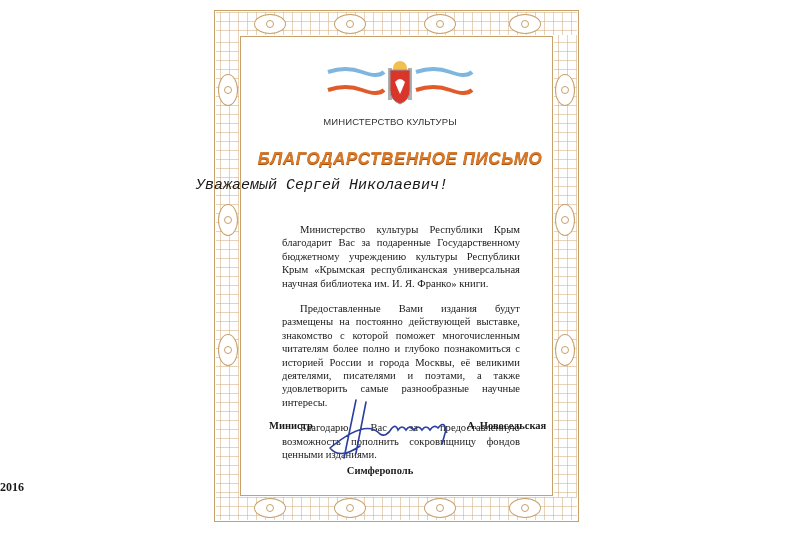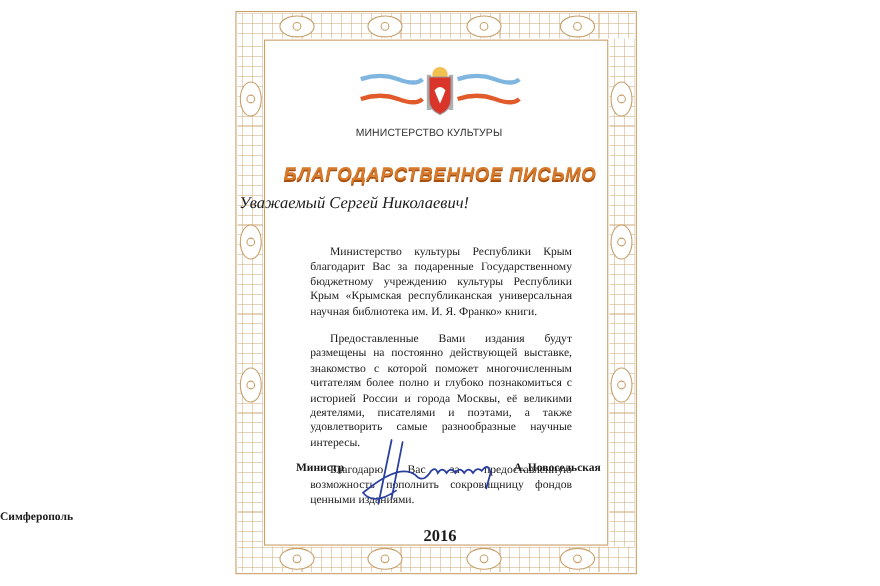--- a/index.html
+++ b/index.html
@@ -46,33 +46,33 @@
   }
   .title {
     position: absolute; left: 0; width: 800px; top: 149px; text-align: center;
     font-family: "Liberation Sans", sans-serif; font-weight: bold; font-style: italic;
     font-size: 17px; letter-spacing: 0.6px;
     color: #d97a2a;
     text-shadow: 0 1px 0 #a65010;
   }
   .greeting {
     position: absolute; left: 0; width: 644px; top: 177px; text-align: center;
-    font-family: Liberation Serif, serif; font-style: italic; font-size: 15px; color: #1a1a1a;
+    font-family: Liberation Mono, monospace; font-style: italic; font-size: 15px; color: #1a1a1a;
   }
   .body-text {
     position: absolute; left: 270px; width: 262px; top: 211px;
     font-size: 10.6px; line-height: 13.4px; color: #1a1a1a; text-align: justify;
   }
   .body-text p { margin: 12px; text-indent: 18px; }
   .sign-row { position: absolute; top: 420px; font-size: 10.5px; font-weight: bold; color: #1a1a1a; }
   .sign-role { left: 269px; }
   .sign-name { left: 467px; }
   .signature { position: absolute; left: 326px; top: 398px; width: 140px; height: 68px; }
-  .city { position: absolute; left: 0; width: 760px; top: 465px; font-size: 10.5px; font-weight: bold; color: #1a1a1a; }
-  .year { position: absolute; left: 0; width: 800px; top: 480px; text-align: center; font-size: 15px; font-weight: bold; color: #1a1a1a; }
+  .city { position: absolute; left: 0; width: 760px; top: 465px; text-align: center; font-size: 10.5px; font-weight: bold; color: #1a1a1a; }
+  .year { position: absolute; left: 0; width: 800px; top: 480px; font-size: 12px; font-weight: bold; color: #1a1a1a; }
 </style>
 </head>
 <body>
 
 <div class="frame">
   <div class="border-band band-outer"></div>
   <div class="border-band band-inner"></div>
   <div class="pattern pat-top"></div>
   <div class="pattern pat-bottom"></div>
   <div class="pattern pat-left"></div>

